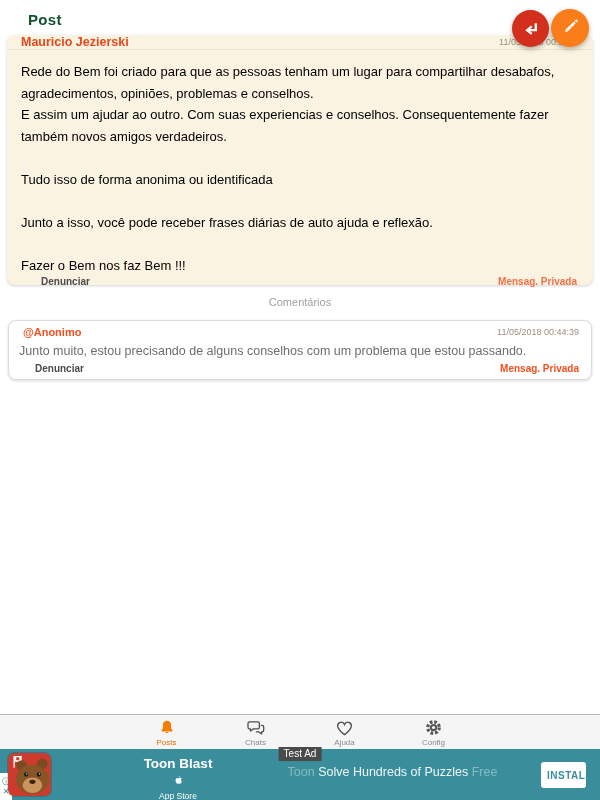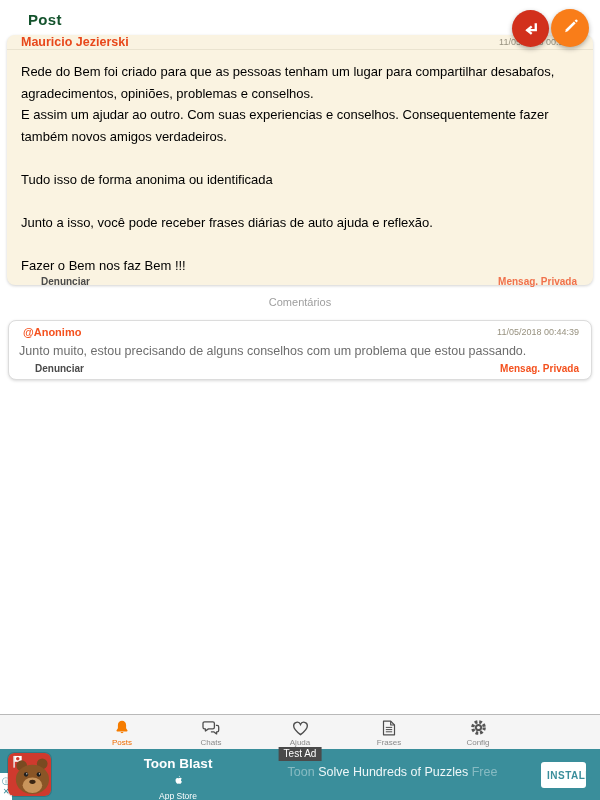--- a/index.html
+++ b/index.html
@@ -145,30 +145,20 @@
 
   <div class="nav-item">
     <span class="nav-icon">
       <svg width="17" height="15" viewBox="0 0 24 22" fill="none" stroke="#4d4d4d" stroke-width="2">
         <path d="M12 20 C 5 14.5 2 11 2 7.2 A 5.2 5.2 0 0 1 12 5 A 5.2 5.2 0 0 1 22 7.2 C 22 11 19 14.5 12 20 Z"></path>
       </svg>
     </span>
     <span class="nav-label">Ajuda</span>
   </div>
 
-  <div class="nav-item">
-    <span class="nav-icon">
-      <svg width="14" height="16" viewBox="0 0 14 16" fill="none" stroke="#4d4d4d" stroke-width="1.2" stroke-linejoin="round">
-        <path d="M1.5 1.2h7.2l3.8 3.8v9.8H1.5z"></path>
-        <path d="M8.7 1.2v3.8h3.8"></path>
-        <path d="M3.8 7.4h6.4M3.8 9.6h6.4M3.8 11.8h6.4" stroke-width="1"></path>
-      </svg>
-    </span>
-    <span class="nav-label">Frases</span>
-  </div>
 
   <div class="nav-item">
     <span class="nav-icon">
       <svg width="17" height="17" viewBox="0 0 16 16">
         <circle cx="8" cy="8" r="5.4" fill="none" stroke="#555555" stroke-width="3" stroke-dasharray="2.5 1.75"></circle>
         <circle cx="8" cy="8" r="3.4" fill="#555555"></circle>
         <circle cx="8" cy="8" r="1.5" fill="#f5f5f5"></circle>
       </svg>
     </span>
     <span class="nav-label">Config</span>

